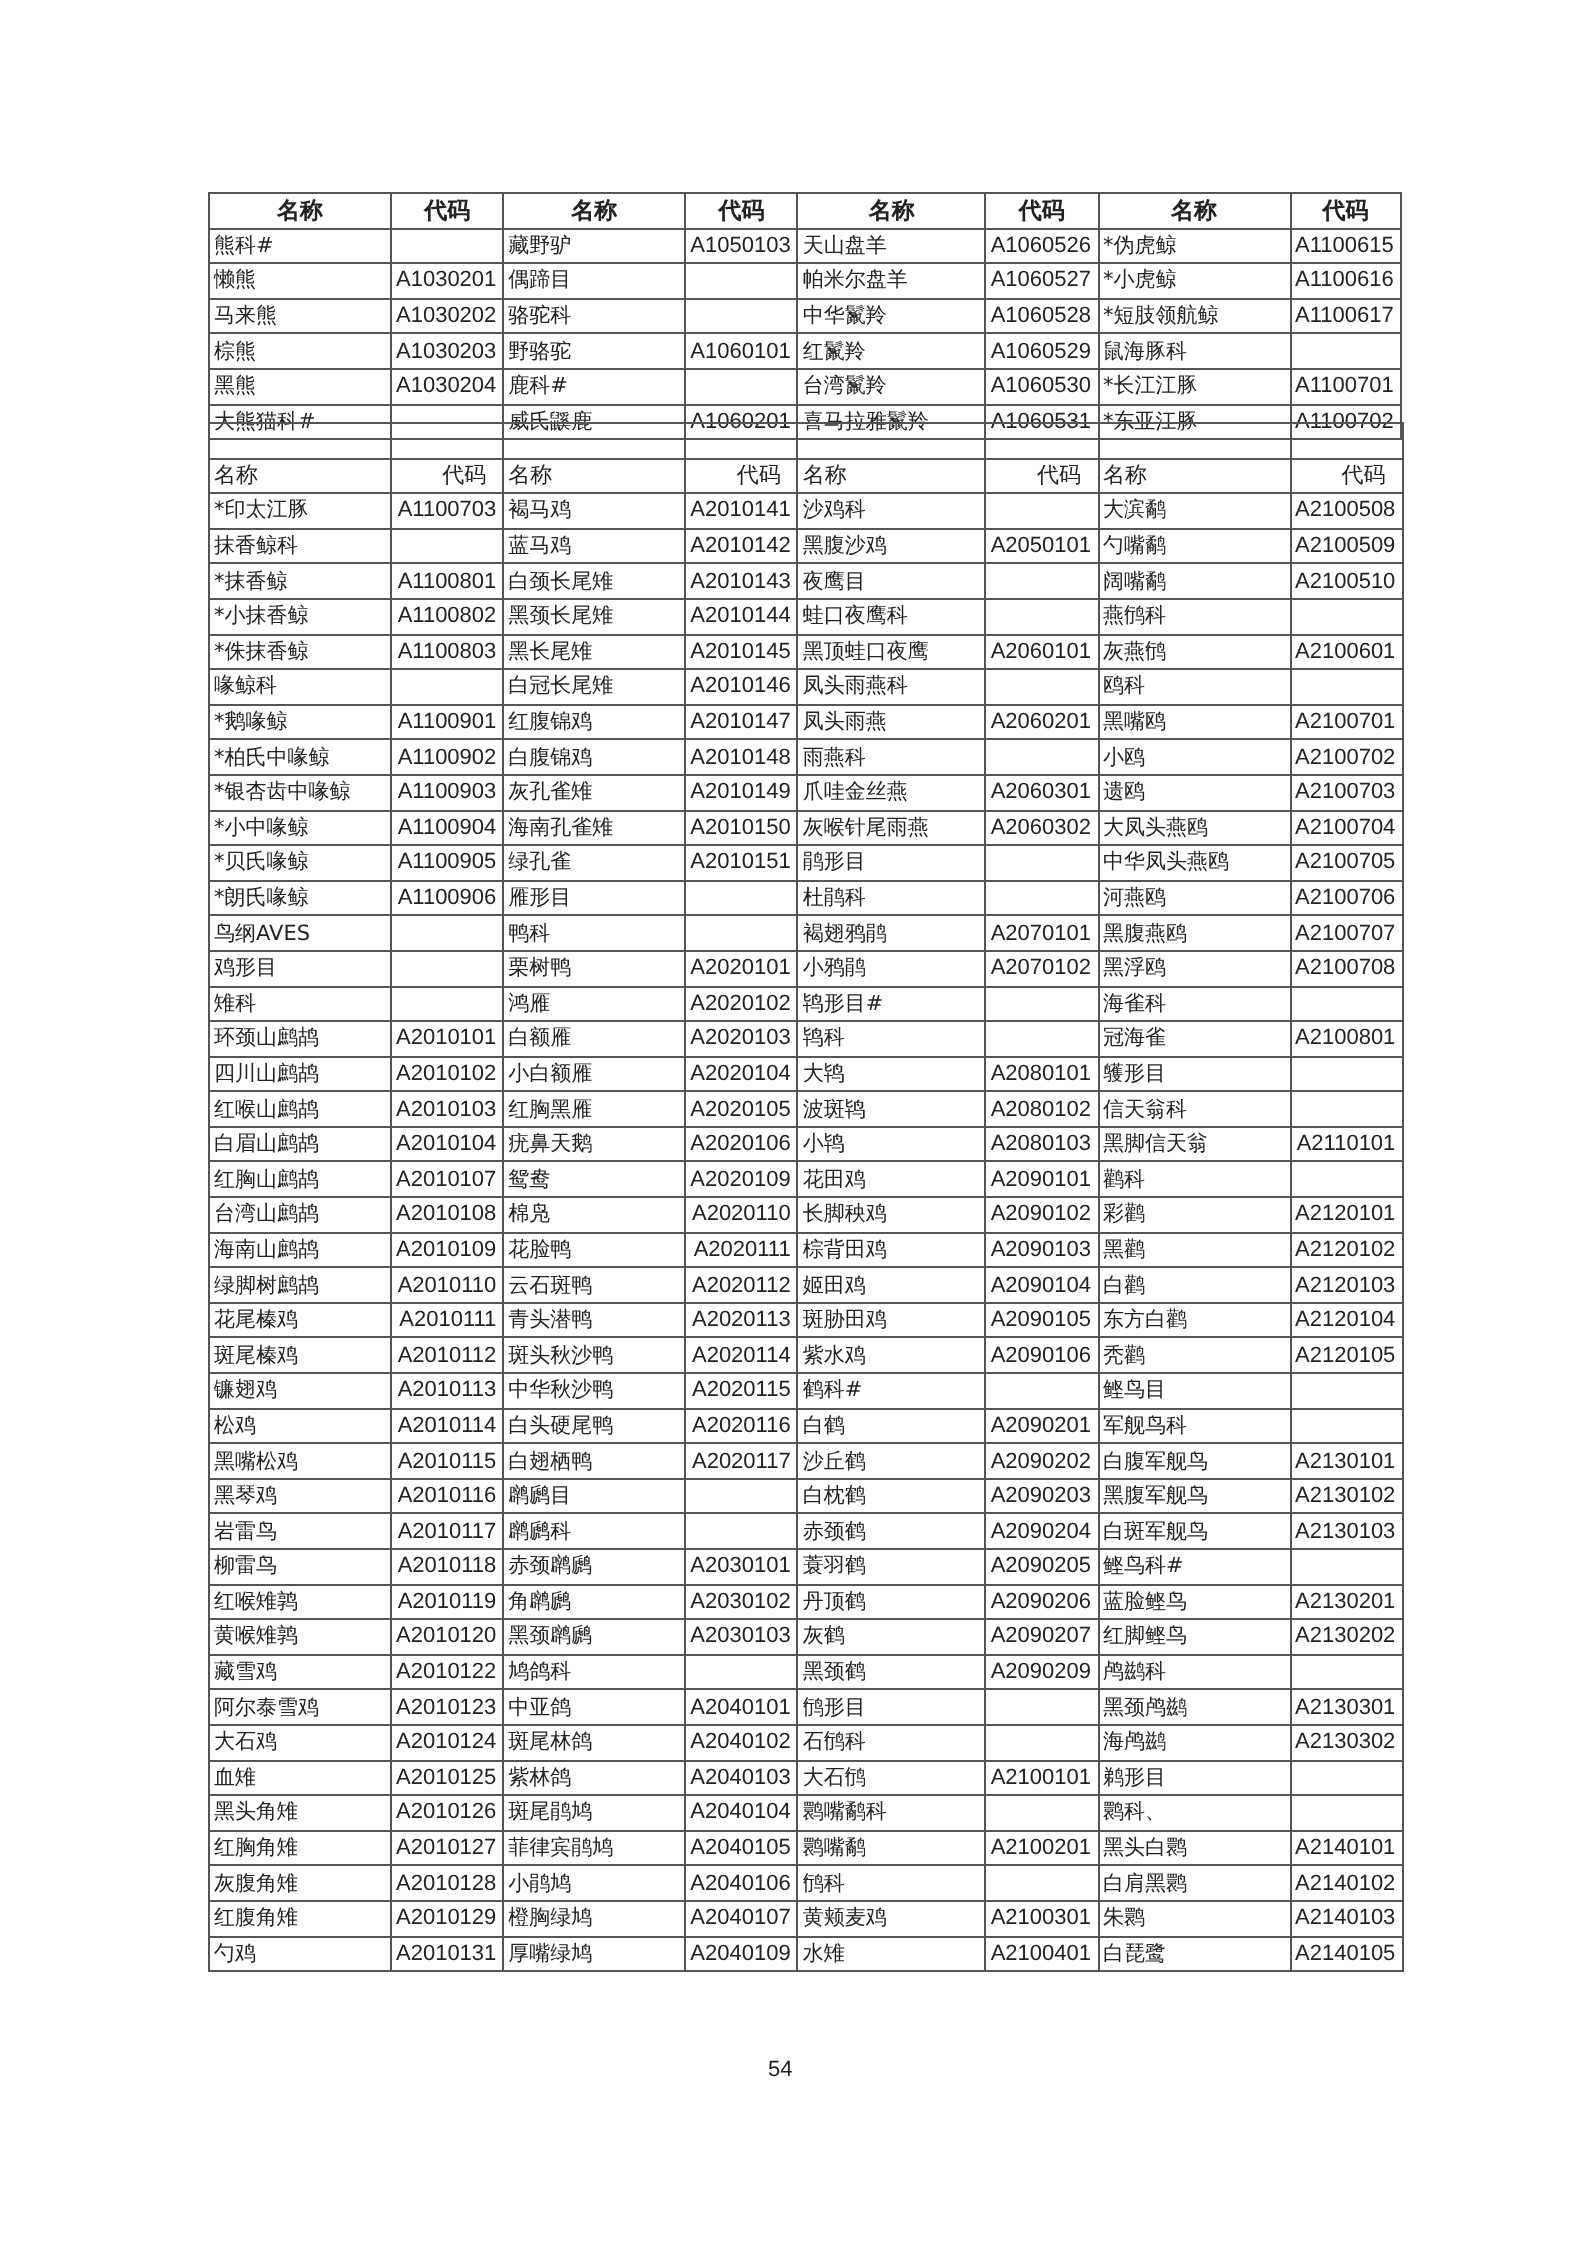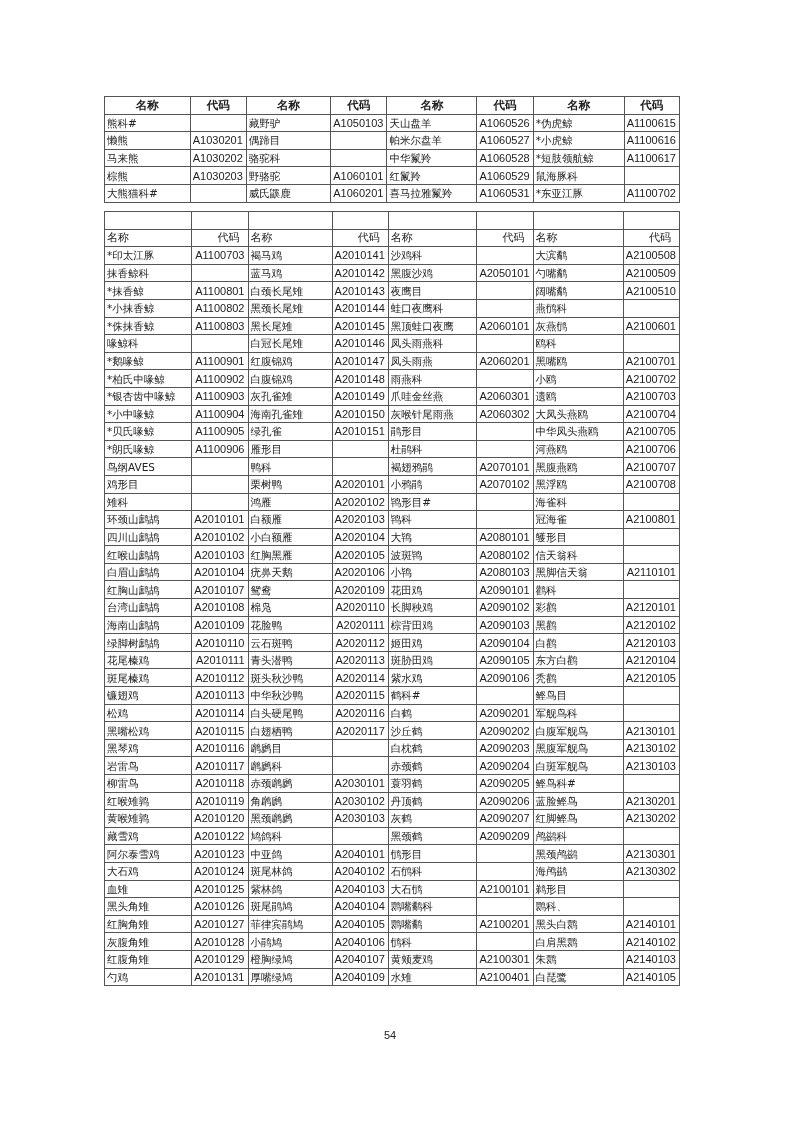--- a/index.html
+++ b/index.html
@@ -1,17 +1,17 @@
 <!DOCTYPE html>
 <html><head>
 <meta charset="utf-8">
 <style>
   html, body { margin:0; padding:0; background:#ffffff; }
   body { width:793px; height:1121px; position:relative; font-family:"DejaVu Sans", "Liberation Sans", sans-serif; color:#222; }
-  .page { position:absolute; left:0; top:0; width:680px; height:1121px; background:#fff; }
+  .page { position:absolute; left:0; top:0; width:793px; height:1121px; background:#fff; }
   table.grid { position:absolute; left:104px; border-collapse:collapse; table-layout:fixed; }
   table.grid td { border:1px solid #555; height:16.6px; padding:0 2px; font-size:10.5px; line-height:16px; white-space:nowrap; overflow:hidden; }
   table.grid td.code { text-align:right; font-family:"Liberation Sans", sans-serif; font-size:11px; padding-right:3px; }
   table.grid tr.hdr td { text-align:center; font-weight:bold; font-size:11.5px; }
   table.grid tr.hdr2 td { font-size:11px; }
   table.grid tr.hdr2 td.c { text-align:right; padding-right:8px; }
   table.grid tr.blank td { height:16.6px; }
   #t1 { top:96px; }
   #t2 { top:211px; }
   .pageno { position:absolute; left:384px; top:1029px; font-family:"Liberation Sans", sans-serif; font-size:11px; color:#222; }
@@ -76,20 +76,30 @@
           <td>棕熊</td>
           <td class="code">A1030203</td>
           <td>野骆驼</td>
           <td class="code">A1060101</td>
           <td>红鬣羚</td>
           <td class="code">A1060529</td>
           <td>鼠海豚科</td>
           <td class="code"></td>
         </tr>
         <tr>
+          <td>黑熊</td>
+          <td class="code">A1030204</td>
+          <td>鹿科#</td>
+          <td class="code"></td>
+          <td>台湾鬣羚</td>
+          <td class="code">A1060530</td>
+          <td>*长江江豚</td>
+          <td class="code">A1100701</td>
+        </tr>
+        <tr>
           <td>大熊猫科#</td>
           <td class="code"></td>
           <td>威氏鼷鹿</td>
           <td class="code">A1060201</td>
           <td>喜马拉雅鬣羚</td>
           <td class="code">A1060531</td>
           <td>*东亚江豚</td>
           <td class="code">A1100702</td>
         </tr>
       </tbody>

